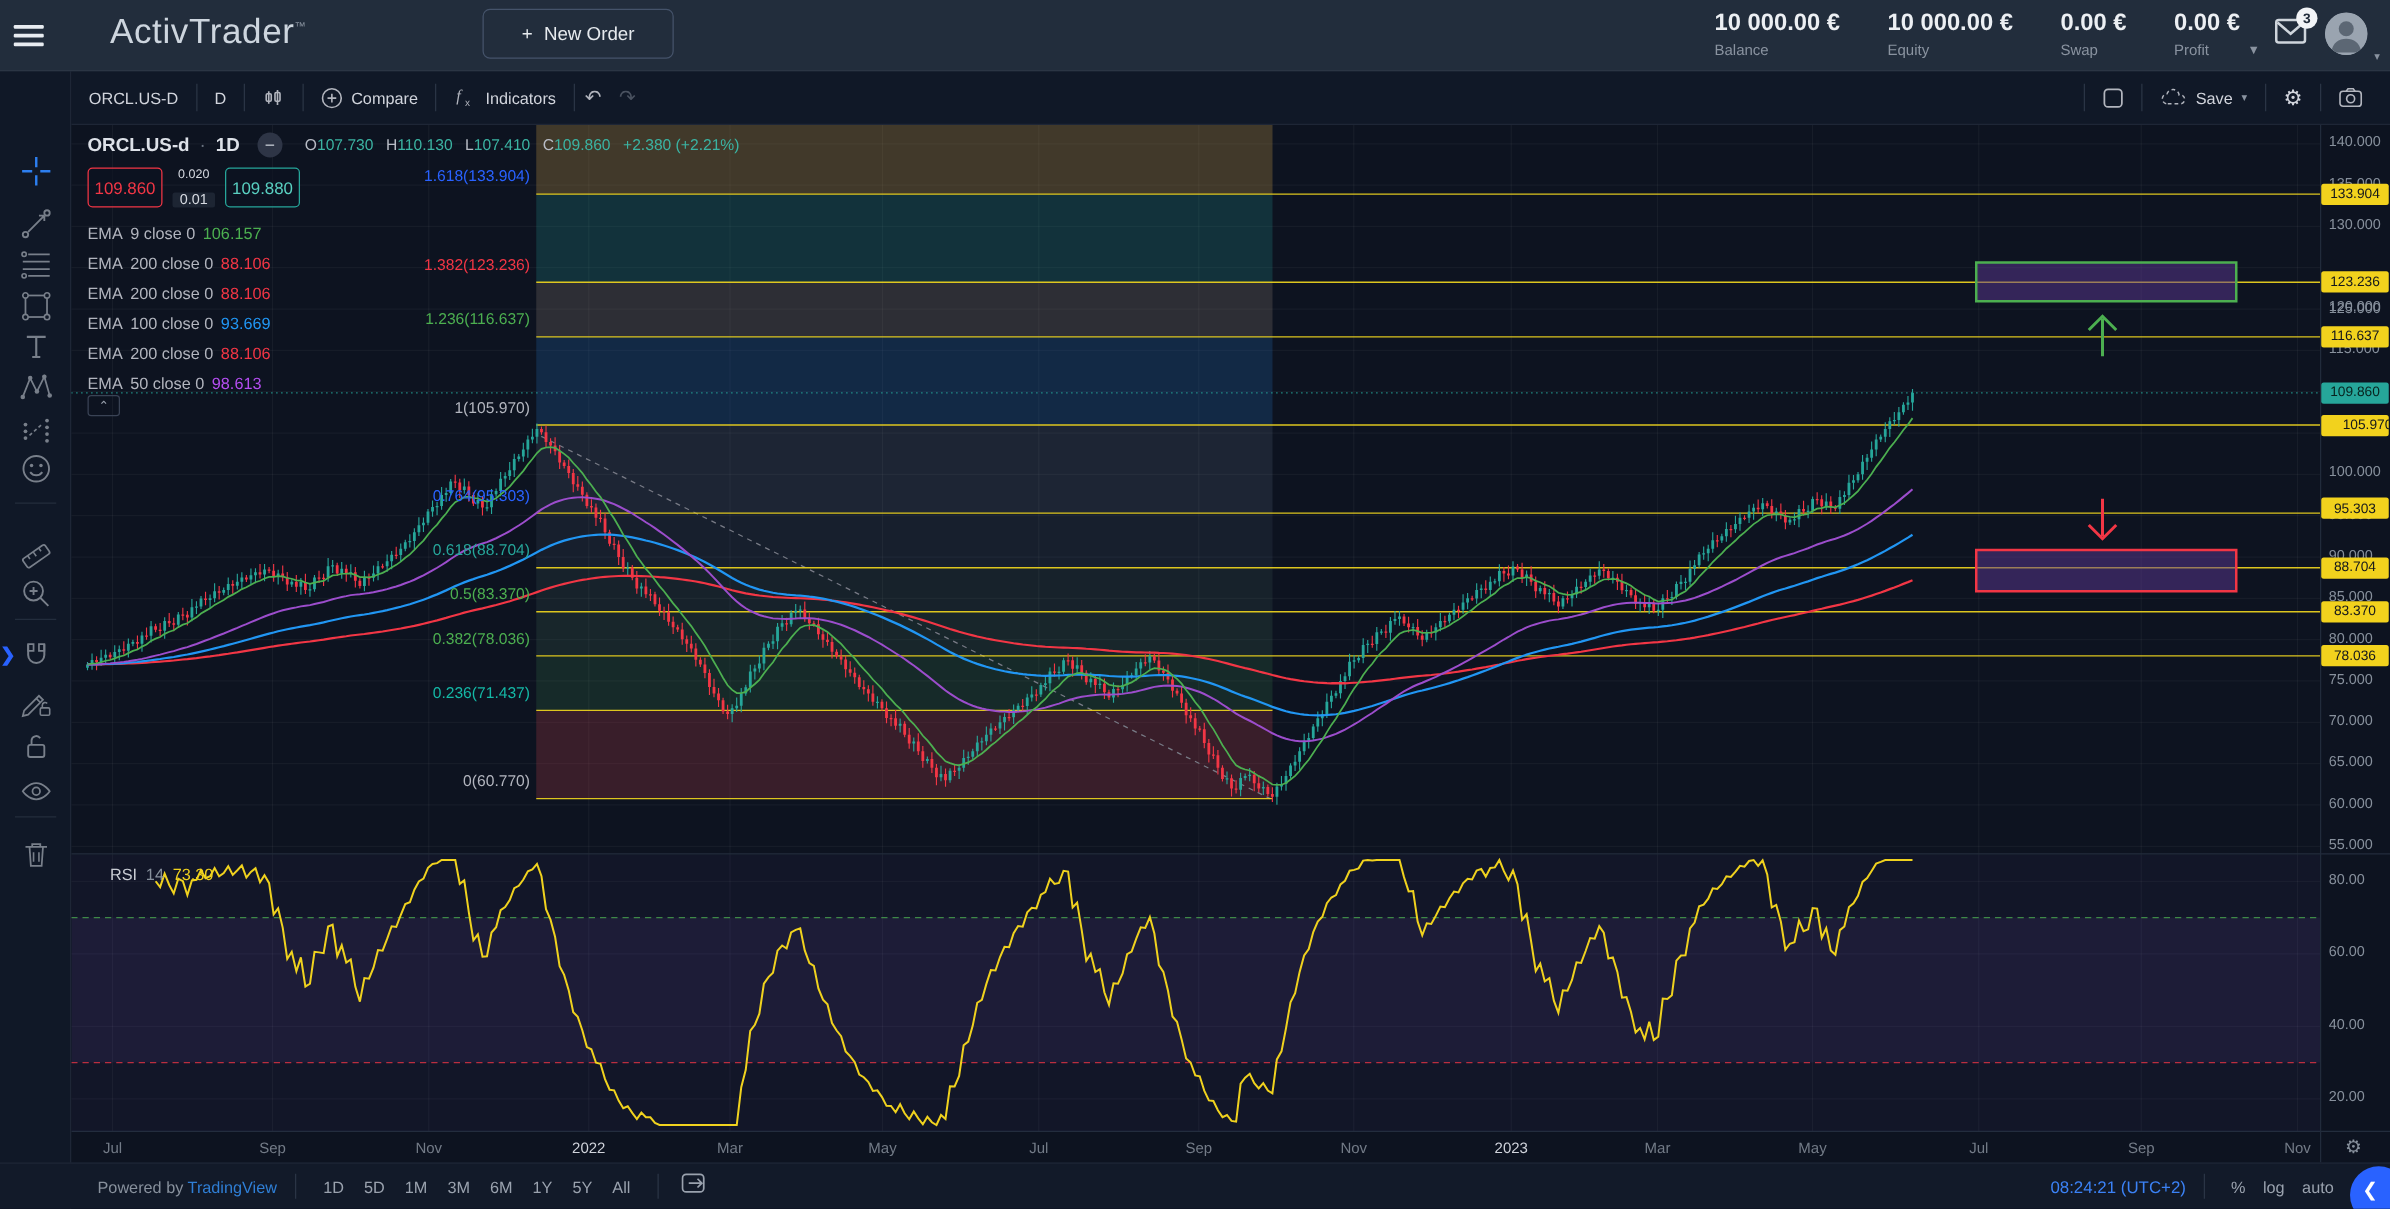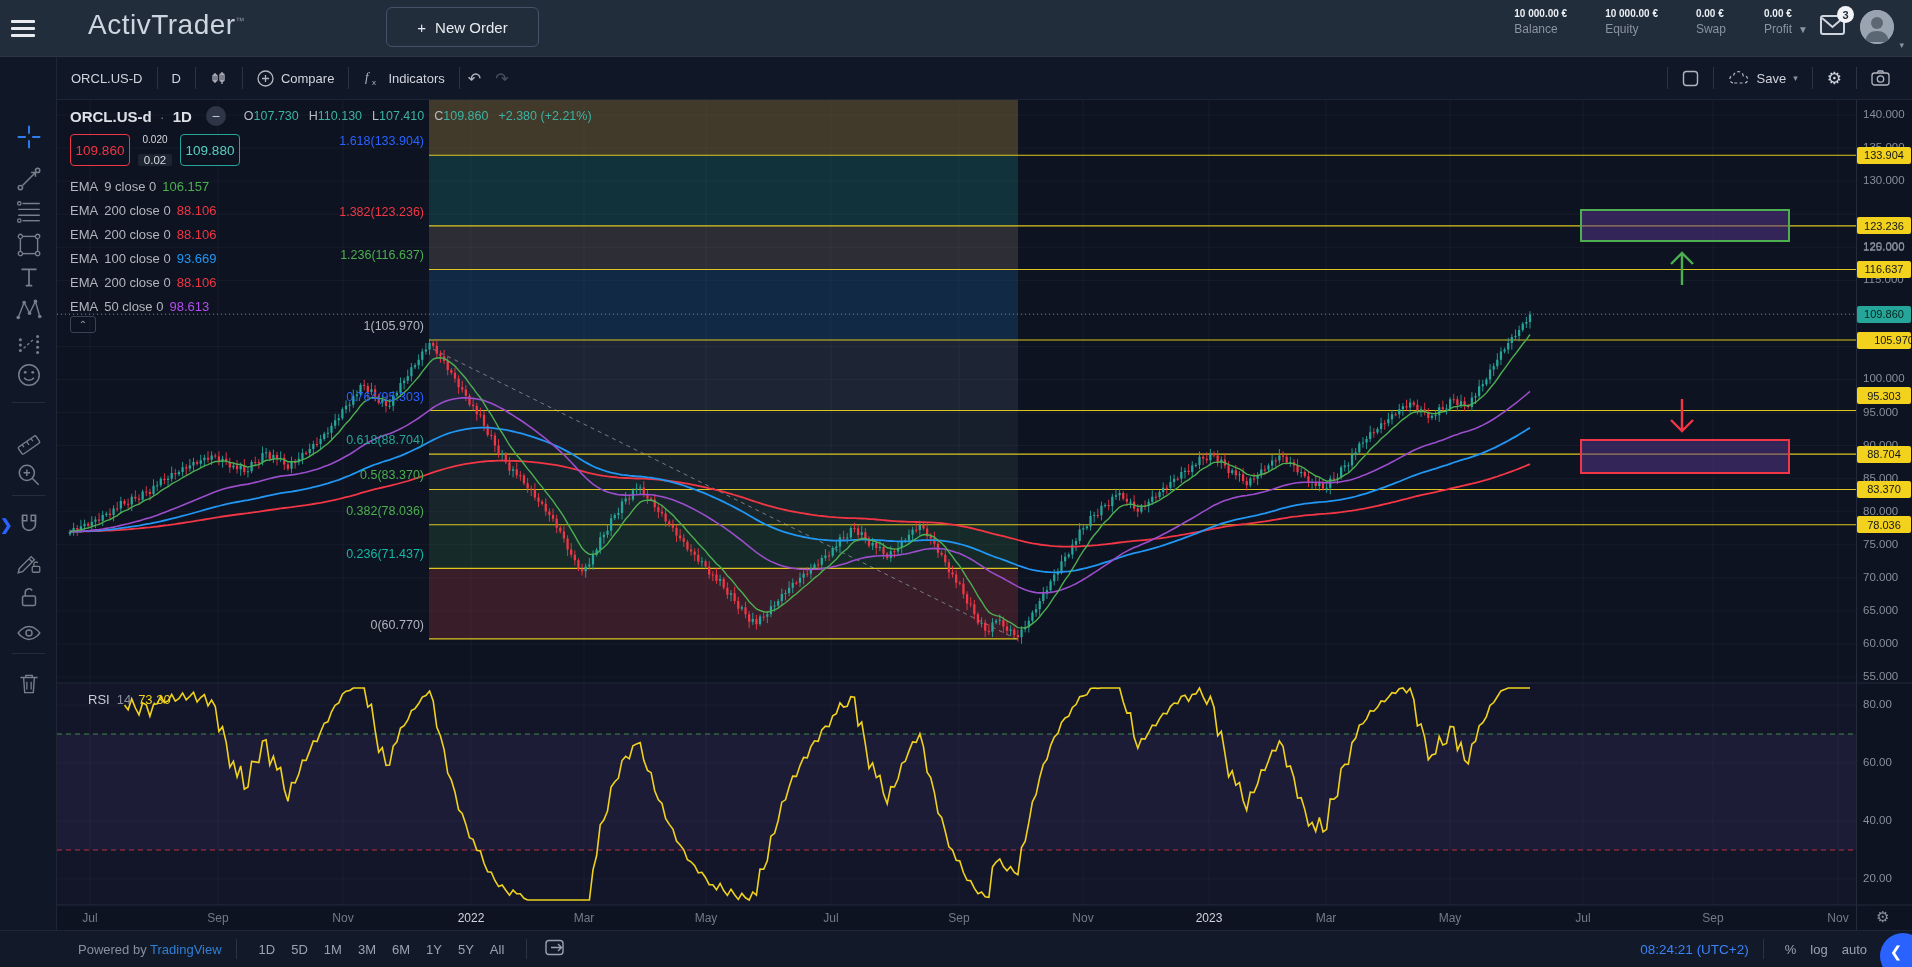--- a/index.html
+++ b/index.html
@@ -10,21 +10,21 @@
   
   #topbar { position:absolute; left:0; top:0; width:100%; height:57px; background:#222d3c; border-bottom:1px solid #2b3544; z-index:30; }
   #hamburger { position:absolute; left:11px; top:16px; width:24px; height:22px; cursor:pointer; }
   #hamburger span { display:block; height:3px; background:#e8ecf1; margin:4px 0; border-radius:1px; }
   #brand { position:absolute; left:88px; top:9px; font-size:28px; font-weight:300; letter-spacing:.5px; color:#cdd5de; }
   #brand sup { font-size:9px; color:#8a93a0; }
   #new-order-btn { position:absolute; left:386px; top:7px; width:153px; height:40px; border:1px solid #45536a; border-radius:6px;
     color:#e6eaee; font-size:15px; display:flex; align-items:center; justify-content:center; gap:9px; cursor:pointer; }
   #stats { position:absolute; right:120px; top:8px; display:flex; gap:38px; }
   .stat { text-align:left; }
-  .stat .v { font-size:10px; color:#eceff3; font-weight:700; }
+  .stat .v { font-size:19px; color:#eceff3; font-weight:700; }
   .stat .l { font-size:12px; color:#8a93a0; margin-top:3px; }
   .stat-caret { color:#8a93a0; font-size:10px; position:absolute; right:-16px; bottom:1px; cursor:pointer; }
   #mail { position:absolute; right:66px; top:14px; width:26px; height:22px; cursor:pointer; }
   #mail-badge { position:absolute; right:-8px; top:-8px; min-width:17px; height:17px; border-radius:9px; background:#f2f4f7; color:#222d3c;
     font-size:11px; font-weight:700; display:flex; align-items:center; justify-content:center; padding:0 4px; }
   #avatar { position:absolute; right:18px; top:10px; width:34px; height:34px; border-radius:50%; background:#97a1ad; overflow:hidden; cursor:pointer; }
   #avatar-caret { position:absolute; right:8px; top:40px; color:#8a93a0; font-size:9px; }
 
   
   #symbol-bar { position:absolute; left:57px; top:57px; right:0; height:43px; background:#101827; border-bottom:1px solid #1e2636; z-index:25; display:flex; align-items:center; }
@@ -211,21 +211,21 @@
             <span><span class="ohlc-k">H</span><span class="ohlc-v">110.130</span></span>
             <span><span class="ohlc-k">L</span><span class="ohlc-v">107.410</span></span>
             <span><span class="ohlc-k">C</span><span class="ohlc-v">109.860</span></span>
           </span>
         <span id="chg">+2.380 (+2.21%)</span>
       </div>
       <div id="quote-row">
         <div id="bid-box">109.860</div>
         <div id="spread">
           <span class="s1">0.020</span>
-          <span class="s2">0.02</span>
+          <span class="s2">0.01</span>
         </div>
         <div id="ask-box">109.880</div>
       </div>
       <div id="ema-list">
           <div class="ema-row">
             <span>EMA</span>
             <span>9 close 0</span>
             <span class="ema-val" style="color:#4caf50">106.157</span>
           </div>
           <div class="ema-row">
@@ -290,21 +290,21 @@
       <div class="tick" style="top: 872px;">20.00</div>
       <div class="fib-label" style="left: 274px; top: 134.307px; color: rgb(41, 98, 255);">1.618(133.904)</div>
       <div class="tag" style="top: 146.807px;">133.904</div>
       <div class="fib-label" style="left: 274px; top: 204.844px; color: rgb(242, 54, 69);">1.382(123.236)</div>
       <div class="tag" style="top: 217.344px;">123.236</div>
       <div class="fib-label" style="left: 274px; top: 248.476px; color: rgb(76, 175, 80);">1.236(116.637)</div>
       <div class="tag" style="top: 260.976px;">116.637</div>
       <div class="fib-label" style="left: 274px; top: 319.006px; color: rgb(178, 181, 190);">1(105.970)</div>
       <div class="tag" style="top: 331.506px; padding-left: 20px;">105.970</div>
       <div class="fib-label" style="left: 274px; top: 389.537px; color: rgb(41, 98, 255);">0.764(95.303)</div>
-      <div class="tag" style="top: 387px;">95.303</div>
+      <div class="tag" style="top: 398px;">95.303</div>
       <div class="fib-label" style="left: 274px; top: 433.169px; color: rgb(38, 166, 154);">0.618(88.704)</div>
       <div class="tag" style="top: 445.669px;">88.704</div>
       <div class="fib-label" style="left: 274px; top: 468.438px; color: rgb(76, 175, 80);">0.5(83.370)</div>
       <div class="tag" style="top: 480.938px;">83.370</div>
       <div class="fib-label" style="left: 274px; top: 503.706px; color: rgb(76, 175, 80);">0.382(78.036)</div>
       <div class="tag" style="top: 516.206px;">78.036</div>
       <div class="fib-label" style="left: 274px; top: 547.339px; color: #14b8a6;">0.236(71.437)</div>
       <div class="fib-label" style="left: 274px; top: 617.869px; color: rgb(178, 181, 190);">0(60.770)</div>
       <div class="tag teal" style="top: 305.786px;">109.860</div>
       <div class="time-label" style="left: 90px;">Jul</div>

